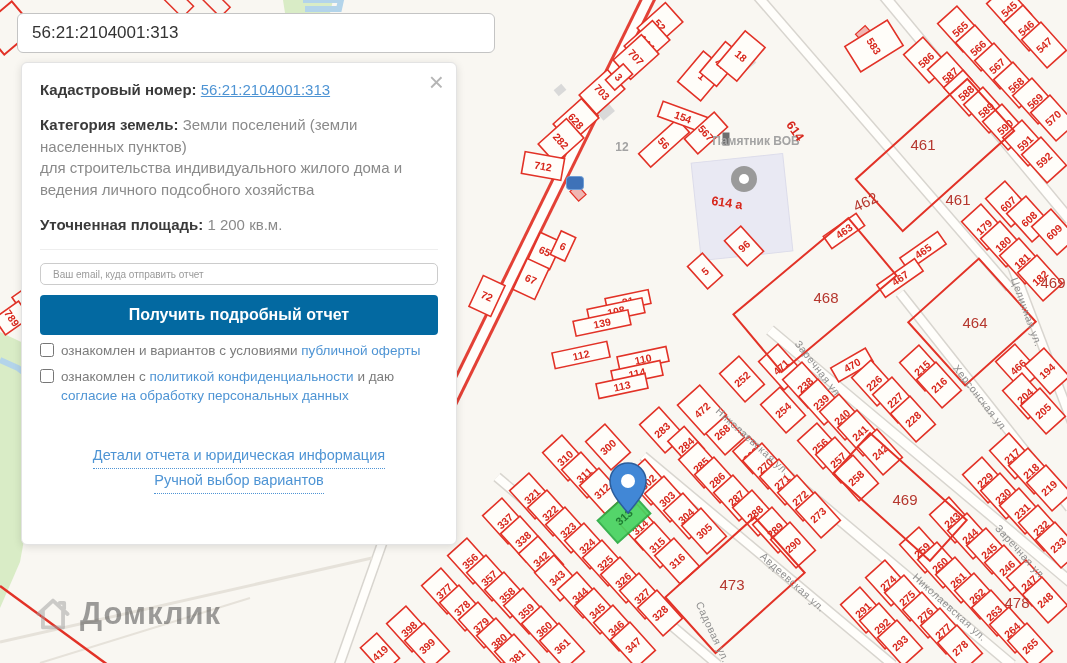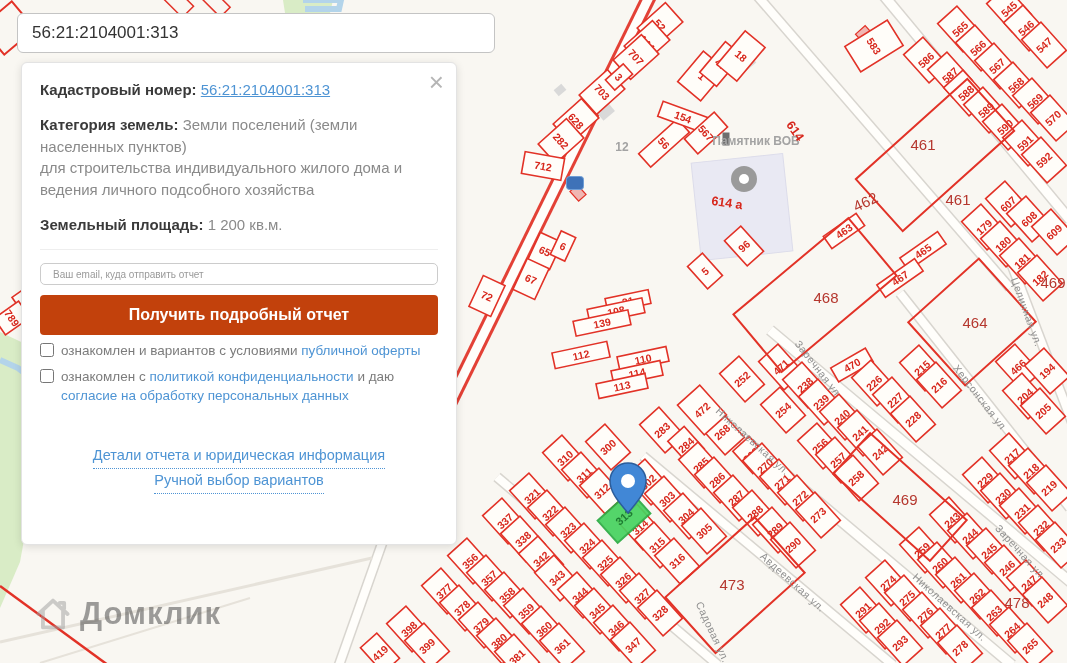--- a/index.html
+++ b/index.html
@@ -19,21 +19,21 @@
     border:1px solid #e3e3e3;border-radius:6px;box-shadow:0 2px 8px rgba(0,0,0,.12);padding:16px 18px 12px 18px;
     font-size:15px;line-height:1.45;color:#8a8a8a;z-index:20;}
   .panel b{color:#3a3a3a;}
   .panel p{margin:0 0 13px 0;}
   .panel a{color:#4e94d4;text-decoration:underline;cursor:pointer;}
   .panel .close{position:absolute;top:6px;right:12px;font-size:26px;color:#b5b5b5;line-height:1;cursor:pointer;}
   .panel hr{border:none;border-top:1px solid #eee;margin:12px 0;}
   .panel .email{width:100%;height:22px;box-sizing:border-box;border:1px solid #ccc;border-radius:5px;padding:0 12px;
     font-size:10px;color:#444;font-family:inherit;outline:none;}
   .panel .email::placeholder{color:#9a9a9a;}
-  .panel .report{width:100%;height:40px;margin-top:10px;border:none;border-radius:4px;background:#c2410c;color:#fff;
+  .panel .report{width:100%;height:40px;margin-top:10px;border:none;border-radius:4px;background:#0369a1;color:#fff;
     font-size:16px;font-weight:700;cursor:pointer;font-family:inherit;}
   .cbrow{display:flex;align-items:flex-start;gap:7px;font-size:13.5px;color:#7c7c7c;margin-top:6px;line-height:1.45;}
   .cbrow input{width:14px;height:14px;margin:2px 0 0 0;flex:0 0 auto;}
   .cbrow a{text-decoration:none;}
   .bottomlinks{margin-top:38px;text-align:center;font-size:14.5px;line-height:1.65;text-decoration:underline;}
   .bottomlinks a{display:inline-block;text-decoration:none;border-bottom:1px dotted #4e94d4;}
 
   
   .watermark{position:absolute;left:34px;top:596px;display:flex;align-items:center;gap:8px;opacity:.5;z-index:5;}
   .watermark span{font-size:31px;font-weight:700;color:#404040;letter-spacing:1px;}
@@ -788,21 +788,21 @@
     </p>
 
     <p>
       <b>Категория земель:</b>
       <span>Земли поселений (земли населенных пунктов)</span>
       <span style="display:block">для строительства индивидуального жилого дома и ведения личного подсобного хозяйства</span>
     </p>
 
 
     <p>
-      <b>Земельный площадь:</b>
+      <b>Уточненная площадь:</b>
       <span>1 200 кв.м.</span>
     </p>
 
     <hr>
 
     <input class="email" type="text" placeholder="Ваш email, куда отправить отчет" style="">
 
     <button class="report">Получить подробный отчет</button>
 
     <div class="cbrow">

